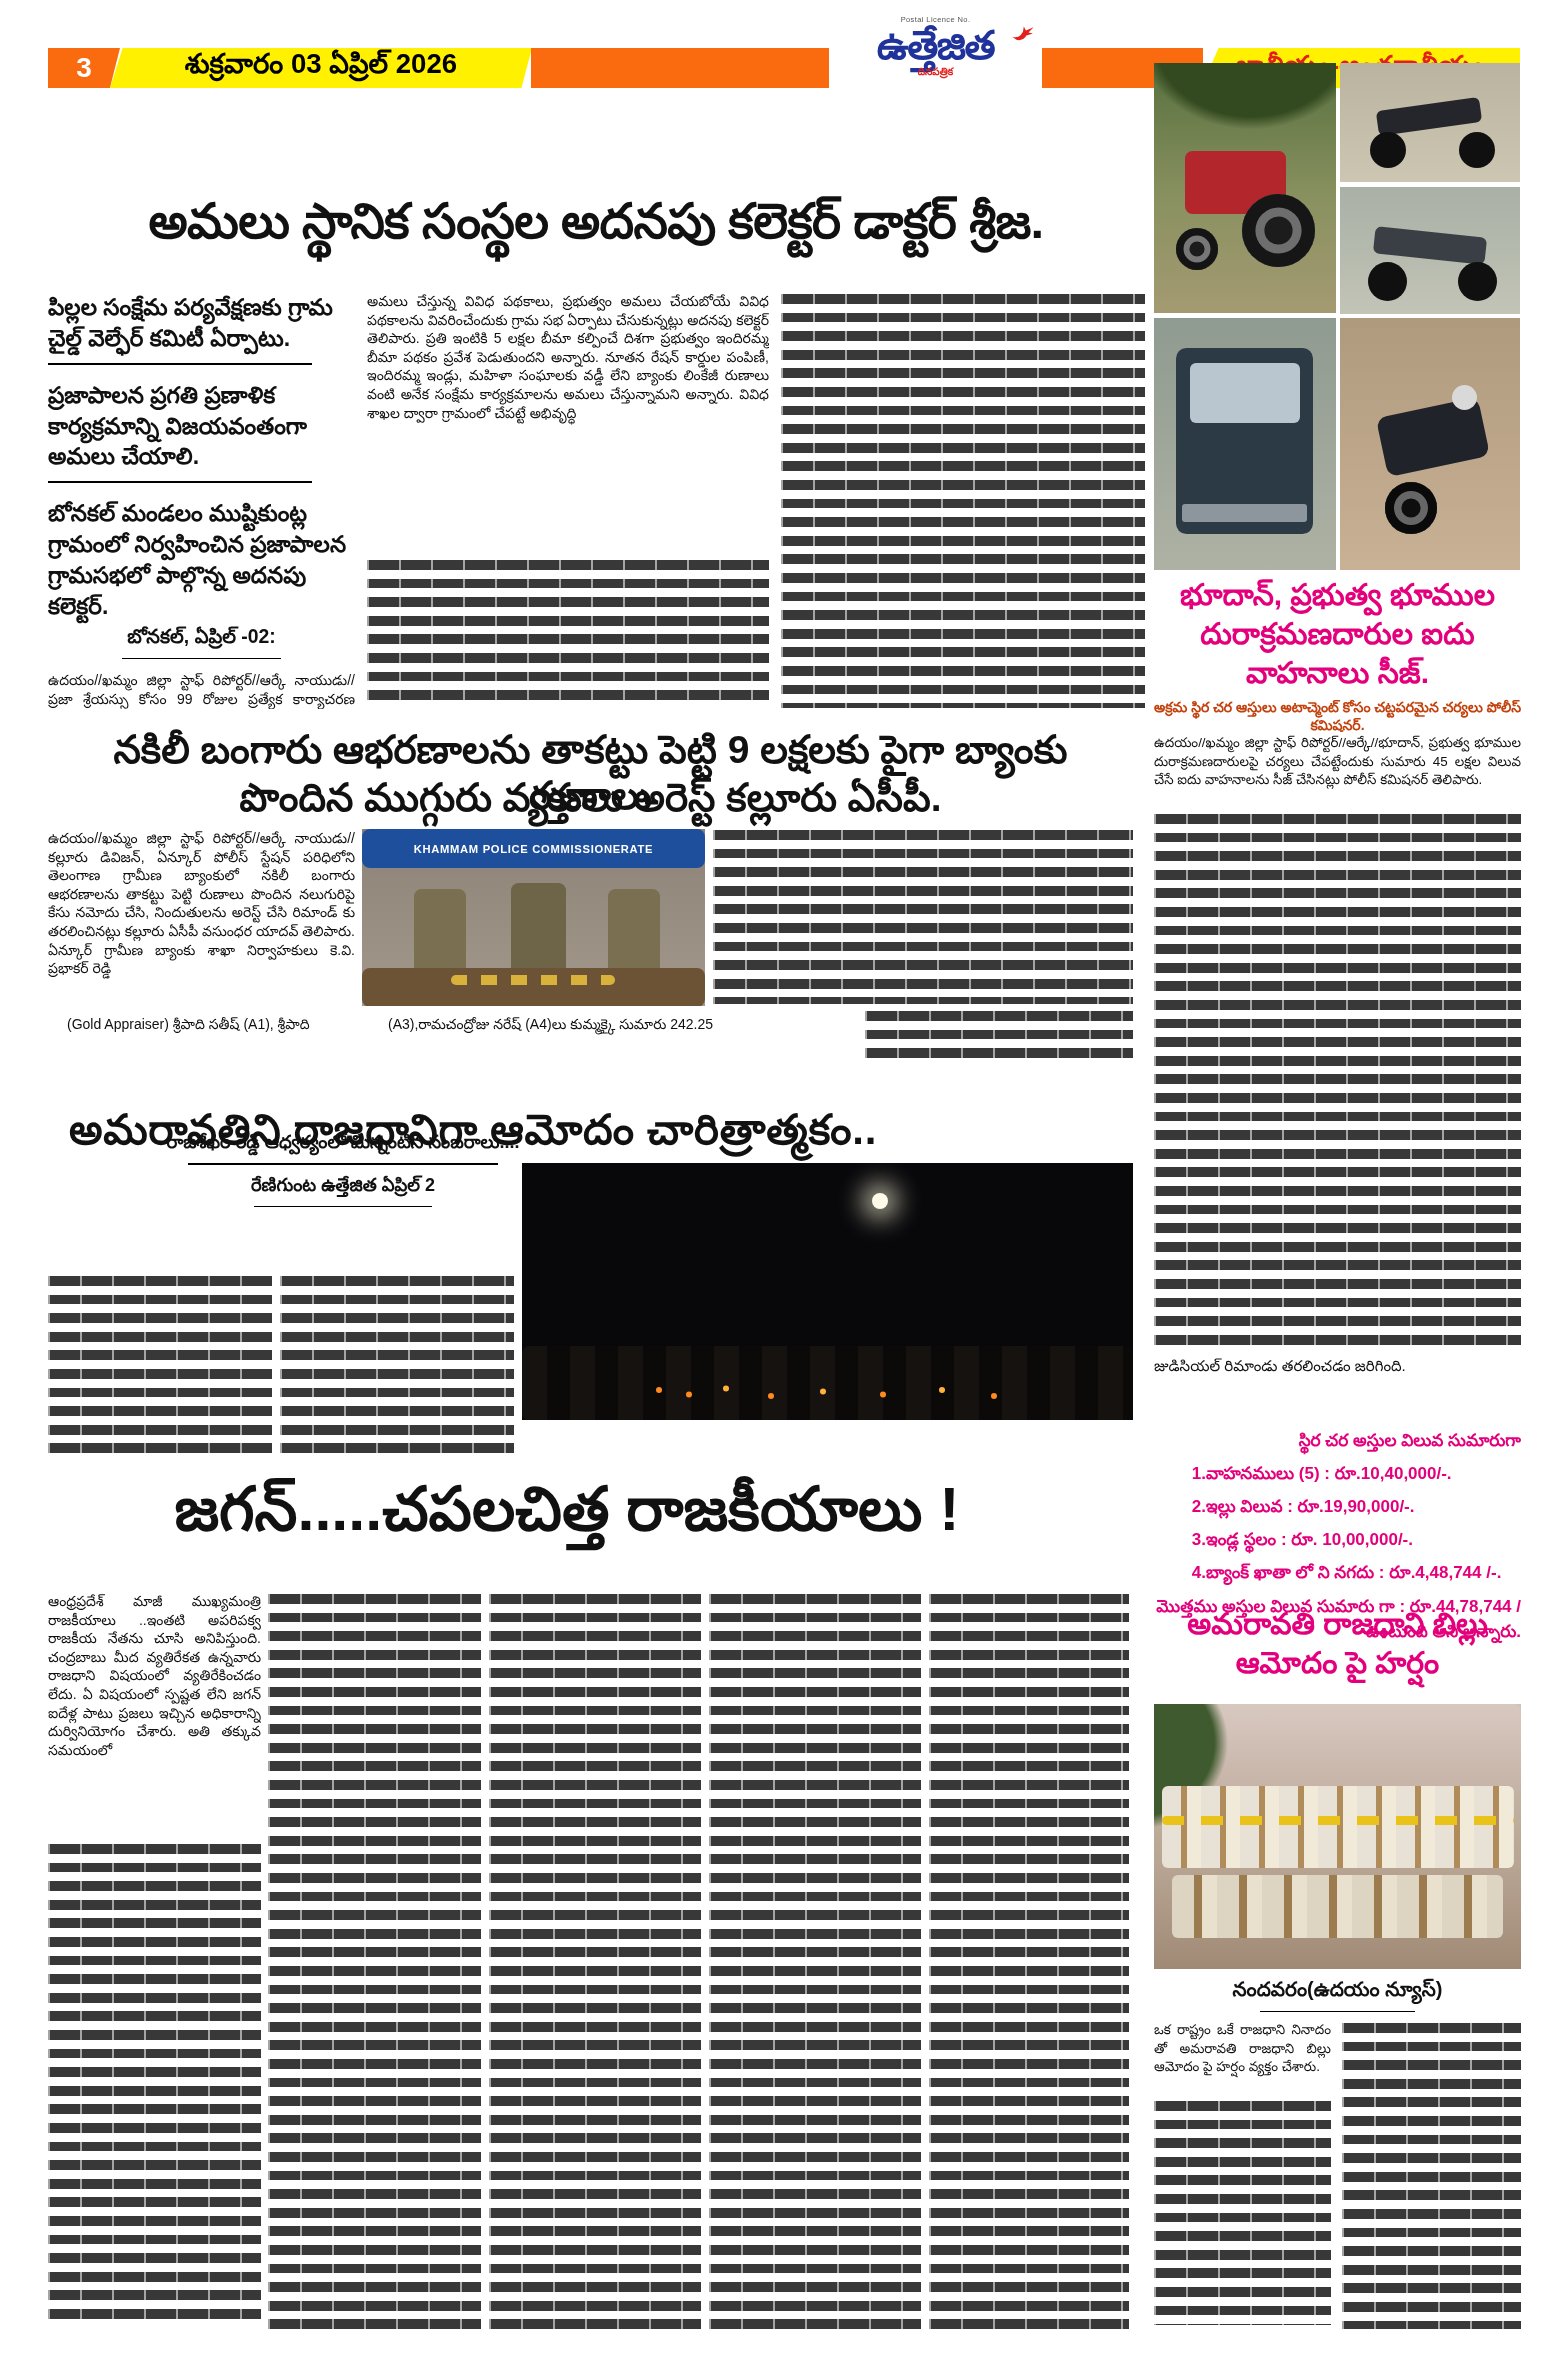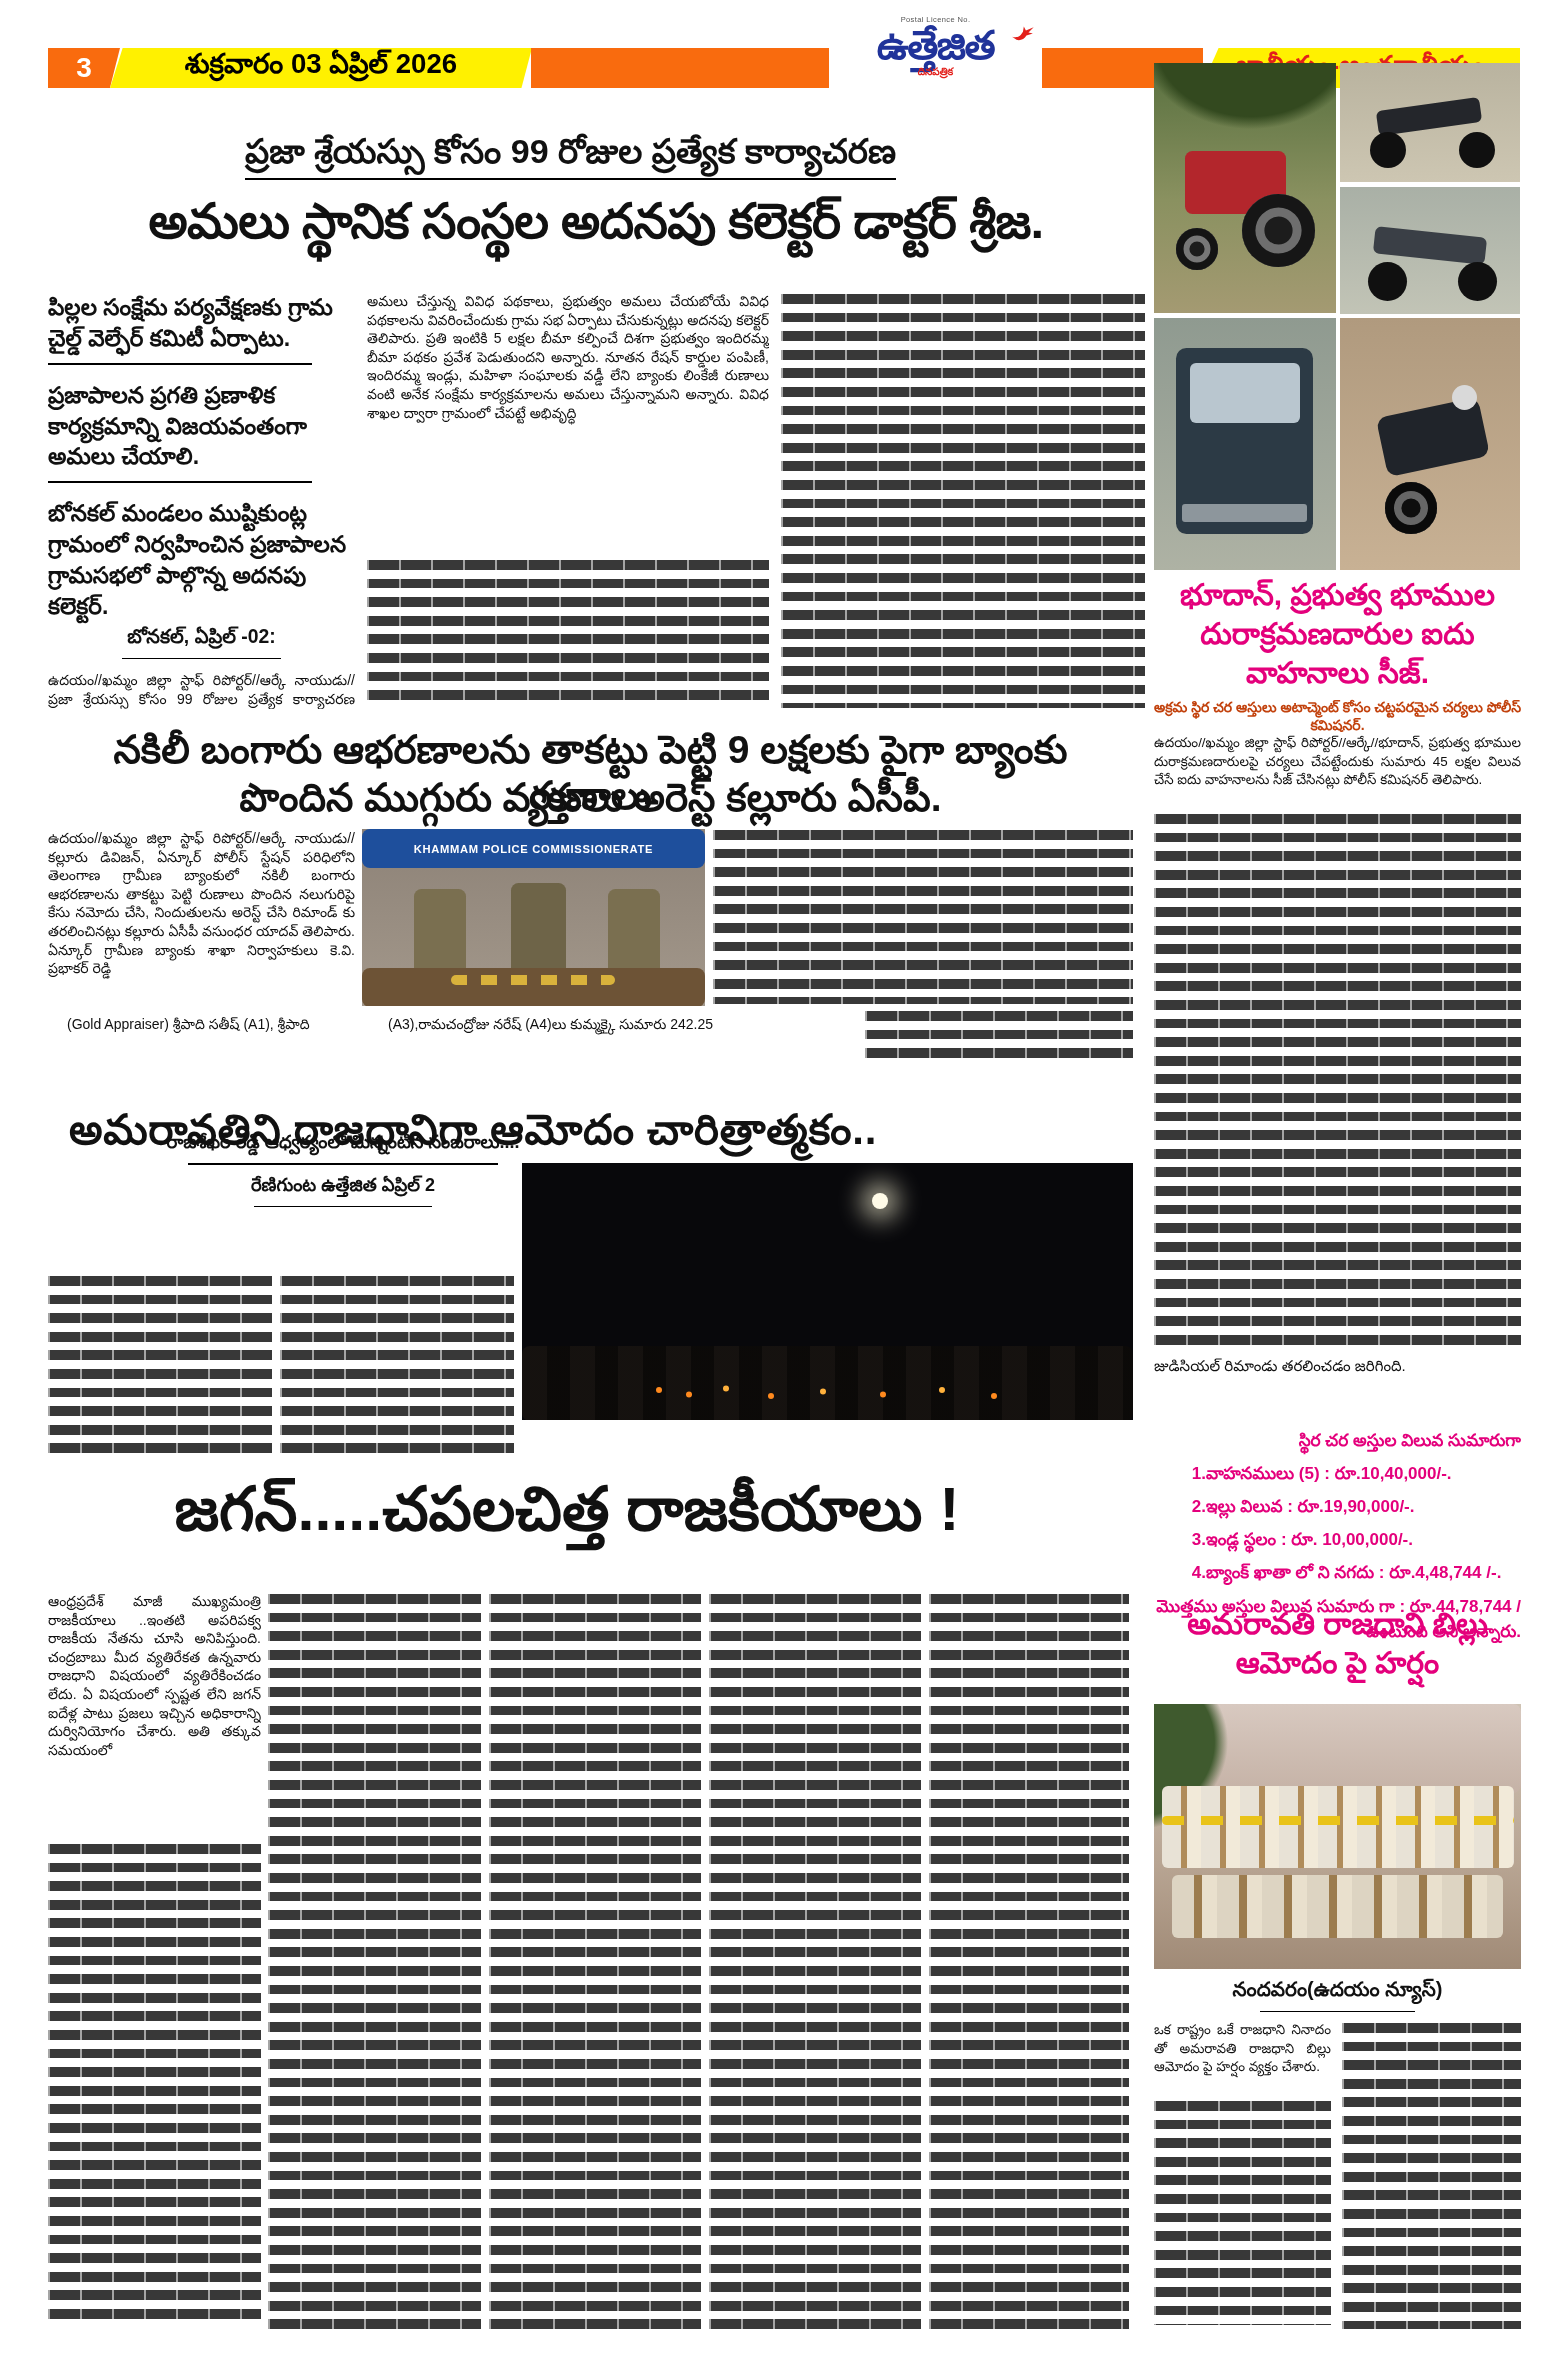--- a/index.html
+++ b/index.html
@@ -70,23 +70,20 @@
     <div class="postal">Postal Licence No.</div>
     <div class="logo">ఉత్తేజిత</div>
     <div class="tagline">దినపత్రిక</div>
     <span class="dove">
       <svg viewBox="0 0 24 20" width="25" height="21">
           <path fill="#e3201b" d="M1 13c4 1.2 6.5.2 8.5-1.8l2-3 .8-5 2 4 7.5-3.2-5 5 4.2 1-6.2 2c-2 4-6.5 5-9.5 4z"></path>
         </svg>
     </span>
   </div>
 
-  <div class="abs kicker-wrap" style="left:127px;top:131px;width:887px;">
-    <span class="kicker">ప్రజా శ్రేయస్సు కోసం 99 రోజుల ప్రత్యేక కార్యాచరణ</span>
-  </div>
   <div class="abs h1" style="left:52px;top:195px;width:1088px;">అమలు స్థానిక సంస్థల అదనపు కలెక్టర్ డాక్టర్ శ్రీజ.</div>
 
   <div class="abs" style="left:48px;top:292px;width:307px;height:417px;overflow:hidden;">
     <div class="subhead">పిల్లల సంక్షేమ పర్యవేక్షణకు గ్రామ చైల్డ్ వెల్ఫేర్ కమిటీ ఏర్పాటు.</div>
     <div class="subrule"></div>
     <div class="subhead">ప్రజాపాలన ప్రగతి ప్రణాళిక కార్యక్రమాన్ని విజయవంతంగా అమలు చేయాలి.</div>
     <div class="subrule"></div>
     <div class="subhead">బోనకల్ మండలం ముష్టికుంట్ల గ్రామంలో నిర్వహించిన ప్రజాపాలన గ్రామసభలో పాల్గొన్న అదనపు కలెక్టర్.</div>
     <div class="dateline">బోనకల్, ఏప్రిల్ -02:</div>
     <div class="datelinerule"></div>

